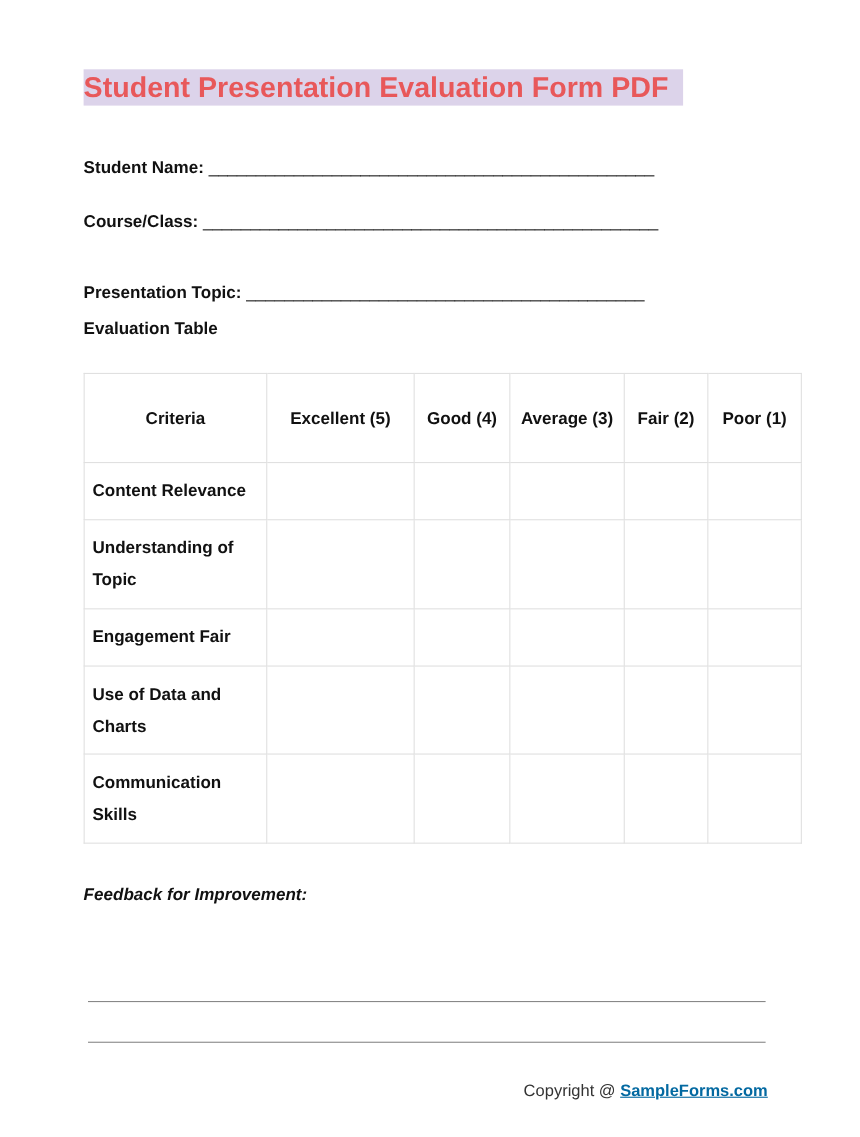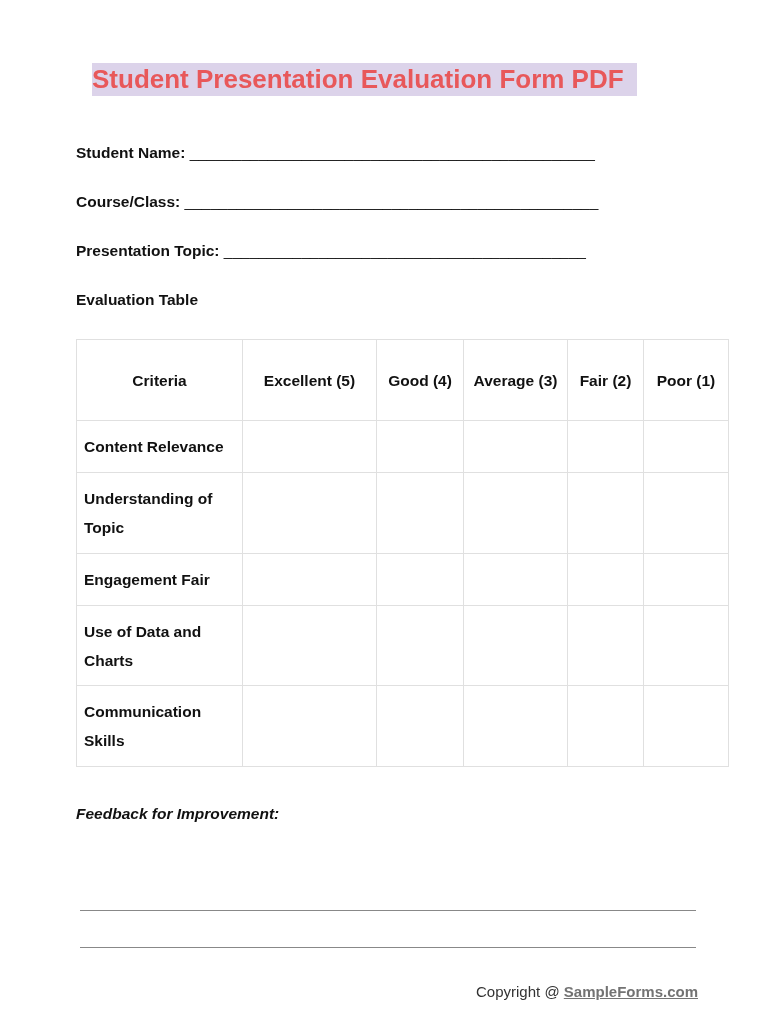--- a/index.html
+++ b/index.html
@@ -1,18 +1,18 @@
 <!DOCTYPE html>
 <html><head>
   <meta charset="utf-8">
   <style>
     html, body { margin: 0; padding: 0; background: #ffffff; }
     body { width: 782px; height: 1034px; position: relative; font-family: "Liberation Sans", sans-serif; color: #111; }
     .title {
-      position: absolute; left: 92px; top: 63px; height: 33px; width: 545px;
+      position: absolute; left: 76px; top: 63px; height: 33px; width: 545px;
       background: #dcd3ea; color: #e8585a; font-weight: bold; font-size: 26px;
       line-height: 33px; white-space: nowrap;
     }
     .field {
       position: absolute; left: 76px; font-size: 15.5px; font-weight: bold; white-space: nowrap;
     }
     .field .line { font-weight: normal; }
     .section-label { position: absolute; left: 76px; font-size: 15.5px; font-weight: bold; }
     table.eval {
       position: absolute; left: 76px; top: 339px; border-collapse: collapse;
@@ -20,36 +20,36 @@
     }
     table.eval td, table.eval th {
       border: 1px solid #e0e0e0; padding: 0 7px; line-height: 29px; vertical-align: middle;
     }
     table.eval th { font-weight: bold; text-align: center; }
     table.eval td.crit { text-align: left; }
     .rule { position: absolute; left: 80px; width: 616px; height: 0; border-top: 1px solid #888; }
     .copyright {
       position: absolute; right: 84px; top: 983px; font-size: 15px; color: #333; white-space: nowrap;
     }
-    .copyright a { color: #737373; font-weight: bold; text-decoration: underline; }
+    .copyright a { color: #0369a1; font-weight: bold; text-decoration: underline; }
   </style>
 </head>
 <body>
 
 <div class="title">Student Presentation Evaluation Form PDF</div>
 
 <div class="field" style="top:144px;">
   <span>Student Name:</span>
   <span class="line">_______________________________________________</span>
 </div>
 <div class="field" style="top:193px;">
   <span>Course/Class:</span>
   <span class="line">________________________________________________</span>
 </div>
-<div class="field" style="top:242px;">
+<div class="field" style="top:258px;">
   <span>Presentation Topic:</span>
   <span class="line">__________________________________________</span>
 </div>
 
 <div class="section-label" style="top:291px;">Evaluation Table</div>
 
 <table class="eval">
   <tbody>
       <tr style="height:81px;">
     <th style="width:151px;">Criteria</th>

